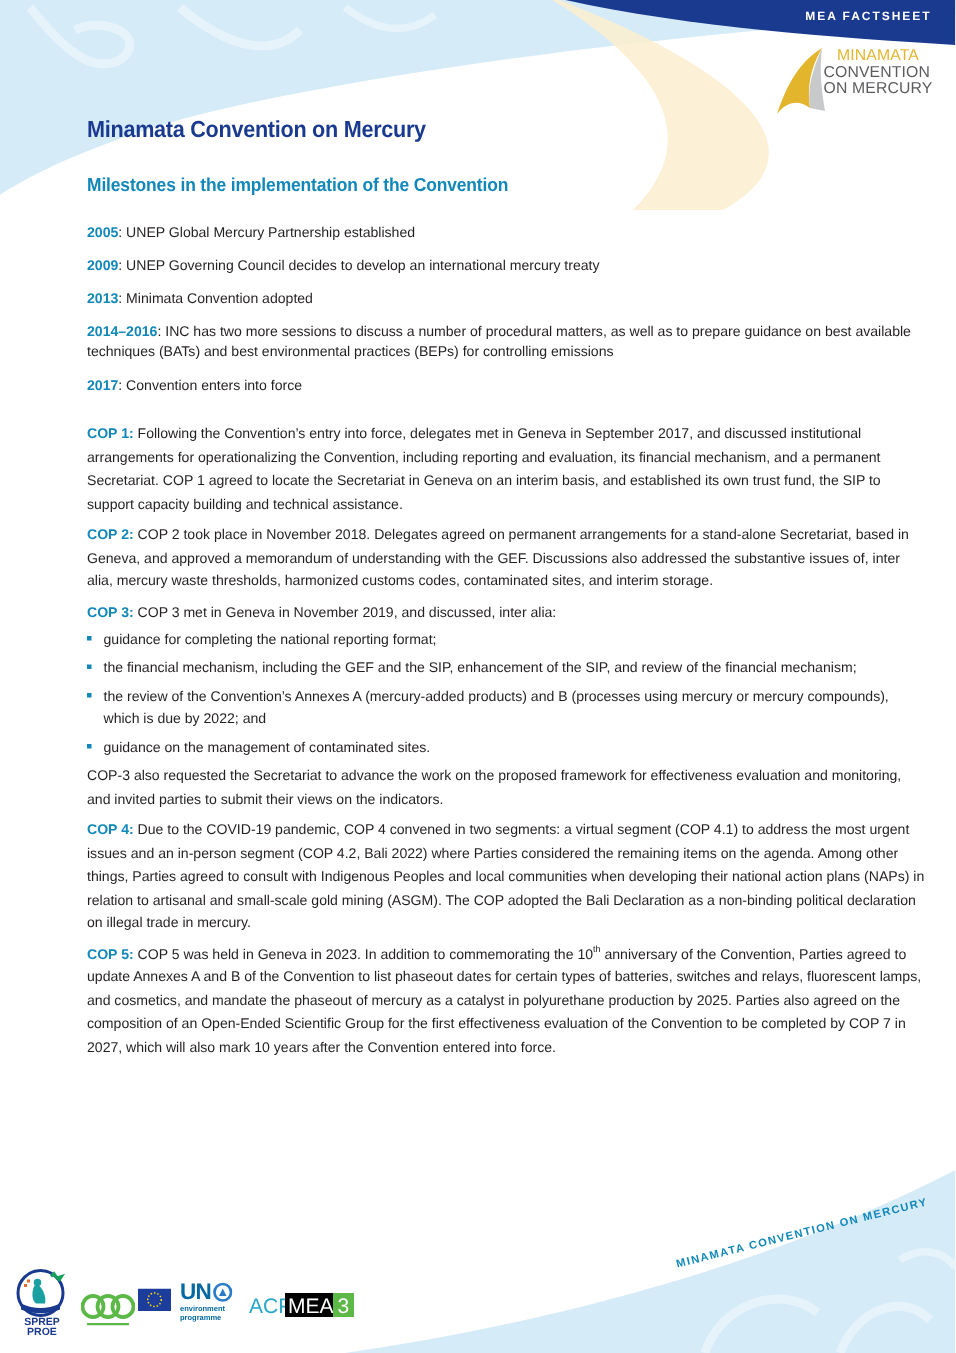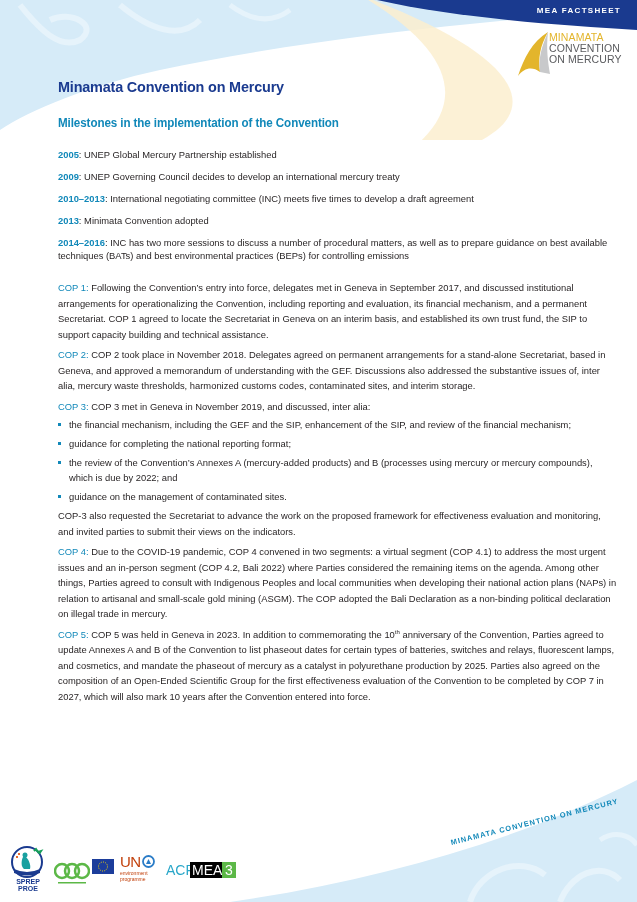--- a/index.html
+++ b/index.html
@@ -22,57 +22,57 @@
     position: absolute; right: 16px; top: 6px; z-index: 3;
     color: #ffffff; font-weight: bold; font-size: 8px; letter-spacing: 1.3px;
   }
   .brand-logo {
     position: absolute; left: 510px; top: 28px; width: 120px; height: 52px; z-index: 3;
   }
   .brand-text {
     position: absolute; left: 549px; top: 32px; z-index: 3;
     font-size: 10.5px; line-height: 11px; letter-spacing: 0.1px;
   }
-  .brand-text .l1 { color: #e3b52c; }
+  .brand-text .l1 { color: #e3b52c; text-align: center; }
   .brand-text .l2, .brand-text .l3 { color: #5a5b5e; }
 
   .content { position: absolute; left: 58px; top: 78px; width: 560px; z-index: 3; }
   h1 {
     margin: 0; font-size: 15.5px; font-weight: bold; color: #1a3a8f;
     letter-spacing: -0.2px; transform: scaleX(0.93); transform-origin: left;
   }
   h2 {
     margin: 20px 0 0 0; font-size: 12.5px; font-weight: bold; color: #1188b9;
     letter-spacing: -0.1px; transform: scaleX(0.93); transform-origin: left;
   }
   .milestones { margin-top: 18px; font-size: 9.4px; line-height: 13px; }
   .milestone { margin: 0 0 9px 0; }
   .milestone .yr { color: #1188b9; font-weight: bold; text-align: center; }
   .cops { margin-top: 18px; font-size: 9.4px; line-height: 15.5px; }
   .cop p { margin: 0 0 5px 0; }
-  .cop .lbl { color: #1188b9; font-weight: normal; }
+  .cop .lbl { color: #1188b9; font-weight: bold; }
   .cop ul { list-style: none; margin: 0 0 4px 0; padding: 0; }
   .cop li { position: relative; padding-left: 11px; margin-bottom: 4px; line-height: 15px; }
   .cop li .dot {
     position: absolute; left: 0; top: 6px; width: 3px; height: 3px; background: #1188b9;
   }
   sup { font-size: 6px; line-height: 0; }
 
   .footer-tag {
     position: absolute; left: 452px; top: 838px; z-index: 3;
     color: #1188b9; font-weight: bold; font-size: 7.4px; letter-spacing: 1px;
     transform: rotate(-14deg); transform-origin: left bottom; white-space: nowrap;
   }
   .logos { position: absolute; left: 6px; top: 845px; height: 52px; width: 250px; z-index: 3; }
   .logo { position: absolute; }
   .sprep-text {
     position: absolute; left: 6px; top: 33px; width: 32px; text-align: center;
     font-weight: bold; color: #1a3a8f; font-size: 7px; line-height: 7px;
   }
-  .unep-text { position: absolute; font-weight: normal; color: #c2410c; text-align: right; }
+  .unep-text { position: absolute; font-weight: bold; color: #0369a1; text-align: right; }
   .acp-text { position: absolute; font-size: 14px; }
 </style>
 </head>
 <body>
 
 <svg class="bg-top" viewBox="0 0 637 140" preserveAspectRatio="none">
   <path d="M0,0 L637,0 L637,10 C480,20 300,40 160,70 C90,85 30,110 0,130 Z" fill="#d6ebf8"></path>
   <path d="M20,5 C40,30 60,50 80,40 C100,25 70,10 50,20" stroke="#e6f3fb" stroke-width="6" fill="none"></path>
   <path d="M120,5 C150,30 180,40 200,20" stroke="#e6f3fb" stroke-width="6" fill="none"></path>
   <path d="M230,5 C250,20 270,25 290,10" stroke="#e6f3fb" stroke-width="5" fill="none"></path>
@@ -94,37 +94,37 @@
   <div class="l3">ON MERCURY</div>
 </div>
 
 <div class="content">
   <h1>Minamata Convention on Mercury</h1>
   <h2>Milestones in the implementation of the Convention</h2>
 
   <div class="milestones">
     <p class="milestone"><span class="yr">2005</span><span>: UNEP Global Mercury Partnership established</span></p>
     <p class="milestone"><span class="yr">2009</span><span>: UNEP Governing Council decides to develop an international mercury treaty</span></p>
-    <p class="milestone"><span class="yr">2010–2013</span><span>: International negotiating committee (INC) meets five times to develop a draft agreement</span></p>
     <p class="milestone"><span class="yr">2013</span><span>: Minimata Convention adopted</span></p>
     <p class="milestone" style="margin-bottom:10px"><span class="yr">2014–2016</span><span>: INC has two more sessions to discuss a number of procedural matters, as well as to prepare guidance on best available techniques (BATs) and best environmental practices (BEPs) for controlling emissions</span></p>
+    <p class="milestone"><span class="yr">2017</span><span>: Convention enters into force</span></p>
   </div>
 
   <div class="cops">
     <div class="cop">
       <p><span class="lbl">COP 1:</span><span> Following the Convention’s entry into force, delegates met in Geneva in September 2017, and discussed institutional arrangements for operationalizing the Convention, including reporting and evaluation, its financial mechanism, and a permanent Secretariat. COP 1 agreed to locate the Secretariat in Geneva on an interim basis, and established its own trust fund, the SIP to support capacity building and technical assistance.</span></p>
     </div>
     <div class="cop">
       <p><span class="lbl">COP 2:</span><span> COP 2 took place in November 2018. Delegates agreed on permanent arrangements for a stand-alone Secretariat, based in Geneva, and approved a memorandum of understanding with the GEF. Discussions also addressed the substantive issues of, inter alia, mercury waste thresholds, harmonized customs codes, contaminated sites, and interim storage.</span></p>
     </div>
     <div class="cop">
       <p style="margin-bottom:3px"><span class="lbl">COP 3:</span><span> COP 3 met in Geneva in November 2019, and discussed, inter alia:</span></p>
       <ul>
+        <li><span class="dot"></span><span>guidance for completing the national reporting format;</span></li>
         <li><span class="dot"></span><span>the financial mechanism, including the GEF and the SIP, enhancement of the SIP, and review of the financial mechanism;</span></li>
-        <li><span class="dot"></span><span>guidance for completing the national reporting format;</span></li>
         <li><span class="dot"></span><span>the review of the Convention’s Annexes A (mercury-added products) and B (processes using mercury or mercury compounds), which is due by 2022; and</span></li>
         <li><span class="dot"></span><span>guidance on the management of contaminated sites.</span></li>
       </ul>
       <p>COP-3 also requested the Secretariat to advance the work on the proposed framework for effectiveness evaluation and monitoring, and invited parties to submit their views on the indicators.</p>
     </div>
     <div class="cop">
       <p><span class="lbl">COP 4:</span><span> Due to the COVID-19 pandemic, COP 4 convened in two segments: a virtual segment (COP 4.1) to address the most urgent issues and an in-person segment (COP 4.2, Bali 2022) where Parties considered the remaining items on the agenda. Among other things, Parties agreed to consult with Indigenous Peoples and local communities when developing their national action plans (NAPs) in relation to artisanal and small-scale gold mining (ASGM). The COP adopted the Bali Declaration as a non-binding political declaration on illegal trade in mercury.</span></p>
     </div>
     <div class="cop">
       <p><span class="lbl">COP 5:</span><span> COP 5 was held in Geneva in 2023. In addition to commemorating the 10</span><sup>th</sup><span> anniversary of the Convention, Parties agreed to update Annexes A and B of the Convention to list phaseout dates for certain types of batteries, switches and relays, fluorescent lamps, and cosmetics, and mandate the phaseout of mercury as a catalyst in polyurethane production by 2025. Parties also agreed on the composition of an Open-Ended Scientific Group for the first effectiveness evaluation of the Convention to be completed by COP 7 in 2027, which will also mark 10 years after the Convention entered into force.</span></p>

